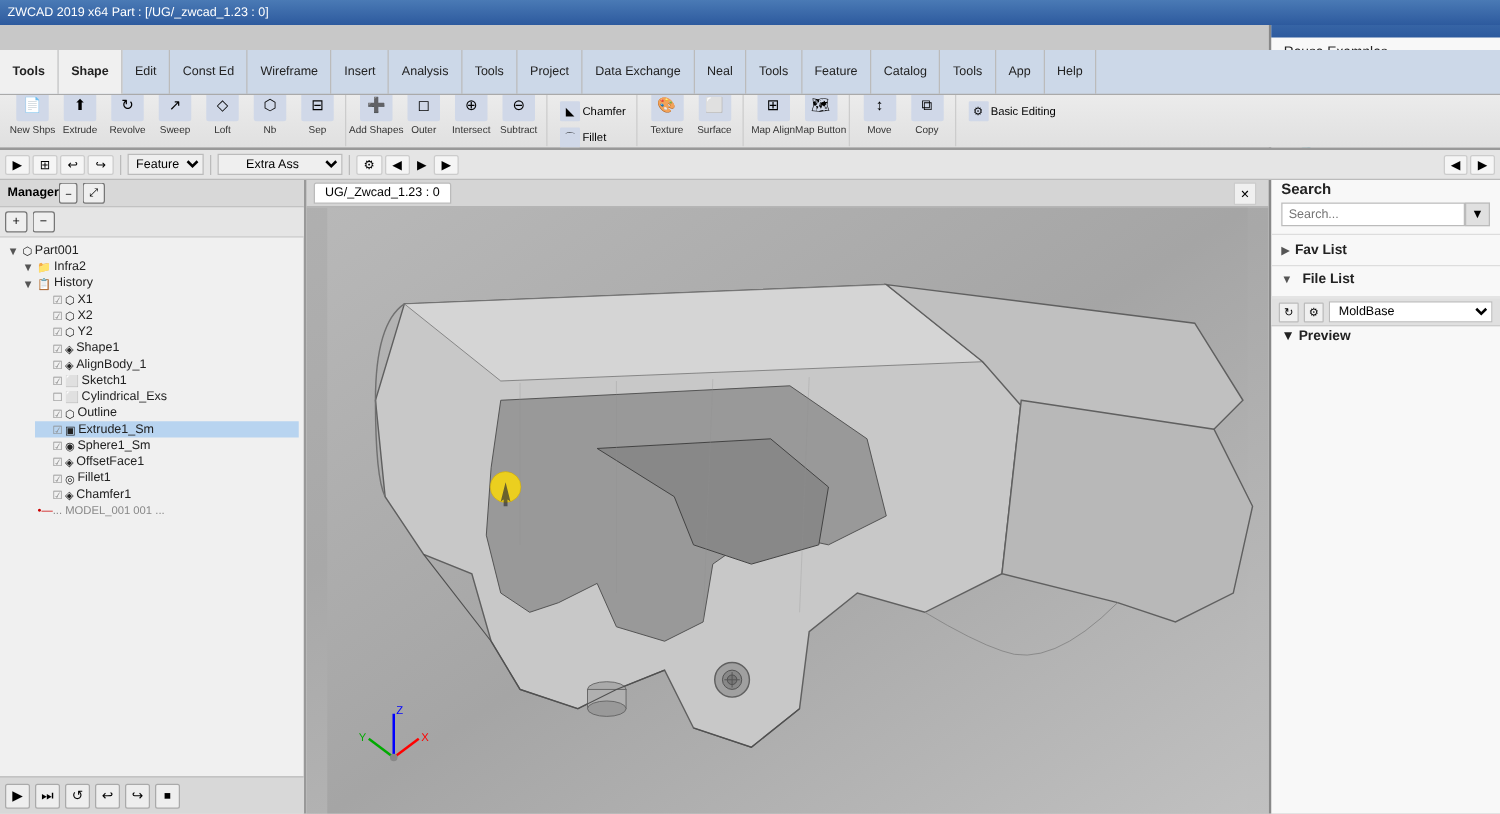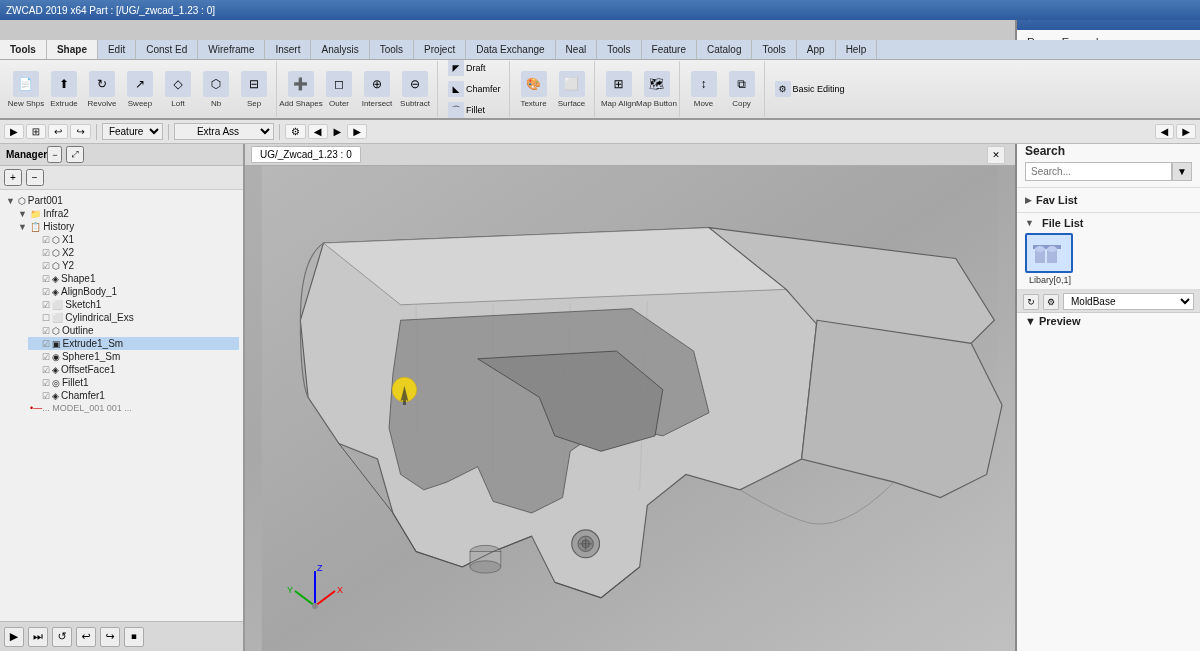--- a/index.html
+++ b/index.html
@@ -194,21 +194,21 @@
       display: flex; align-items: center; justify-content: center;
       font-size: 9px; cursor: pointer; border-radius: 1px;
     }
 
     .divider-v {
       width: 1px; height: 16px; background: #bbb; margin: 0 3px;
     }
 
     
     #ribbon-tabs {
-      position: absolute; top: 40px; left: 0; right: 0; height: 20px;
+      position: absolute; top: 40px; left: 0; right: 0; height: 36px;
       background: #ccd8e8; display: flex; align-items: stretch; z-index: 100;
       border-bottom: 1px solid #aaa;
     }
     .rtab {
       padding: 2px 10px; font-size: 10px; cursor: pointer; color: #222;
       border-right: 1px solid #bbb; display: flex; align-items: center;
     }
     .rtab.active { background: #f0f0f0; font-weight: bold; }
 
     
@@ -663,34 +663,20 @@
       <span class="section-toggle">▶</span>
       <span class="section-title">Fav List</span>
     </div>
   </div>
 
   <div id="file-list-section">
     <div class="file-list-header">
       <span class="section-toggle">▼</span>
       <span class="section-title">File List</span>
     </div>
-    <div class="file-list-items">
-      <div class="file-item">
-        <div class="file-icon selected">
-          <svg width="36" height="32" viewBox="0 0 36 32">
-            <rect x="2" y="8" width="28" height="4" fill="#8899cc"></rect>
-            <rect x="4" y="12" width="10" height="14" fill="#aab8e0"></rect>
-            <ellipse cx="9" cy="12" rx="5" ry="3" fill="#c0ccf0"></ellipse>
-            <rect x="16" y="12" width="10" height="14" fill="#aab8e0"></rect>
-            <ellipse cx="21" cy="12" rx="5" ry="3" fill="#c0ccf0"></ellipse>
-          </svg>
-        </div>
-        <div class="file-item-label">Libary[0,1]</div>
-      </div>
-    </div>
   </div>
 
   <div id="preview-section">
     <div id="preview-bar">
       <div class="preview-btn">↻</div>
       <div class="preview-btn">⚙</div>
       <select id="preview-dropdown">
         <option>MoldBase</option>
         <option>MoldStd</option>
       </select>

